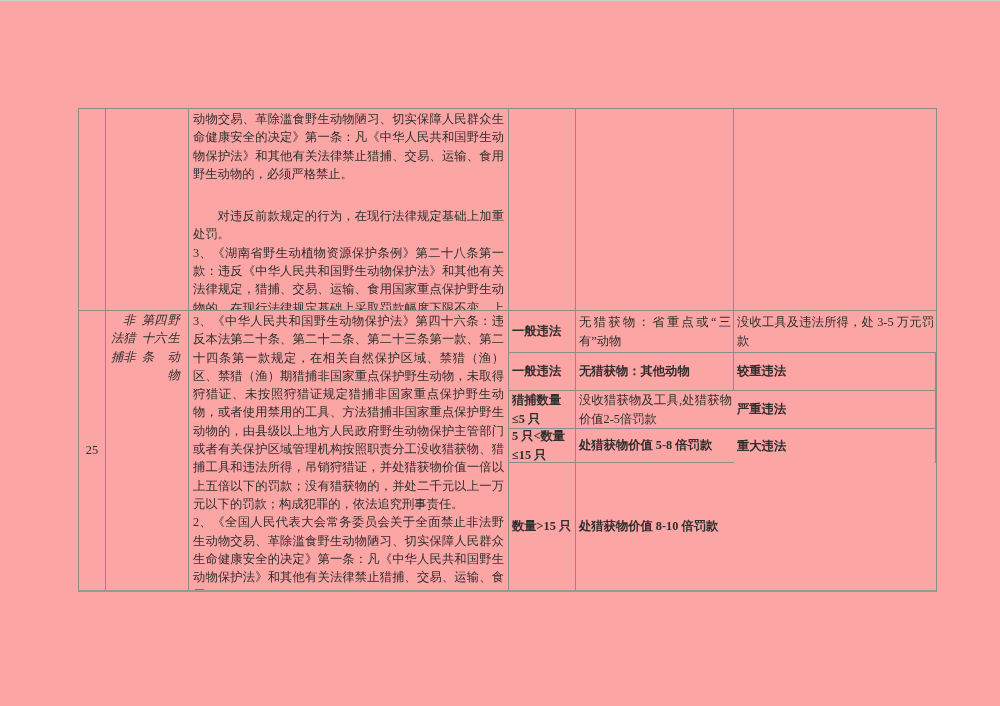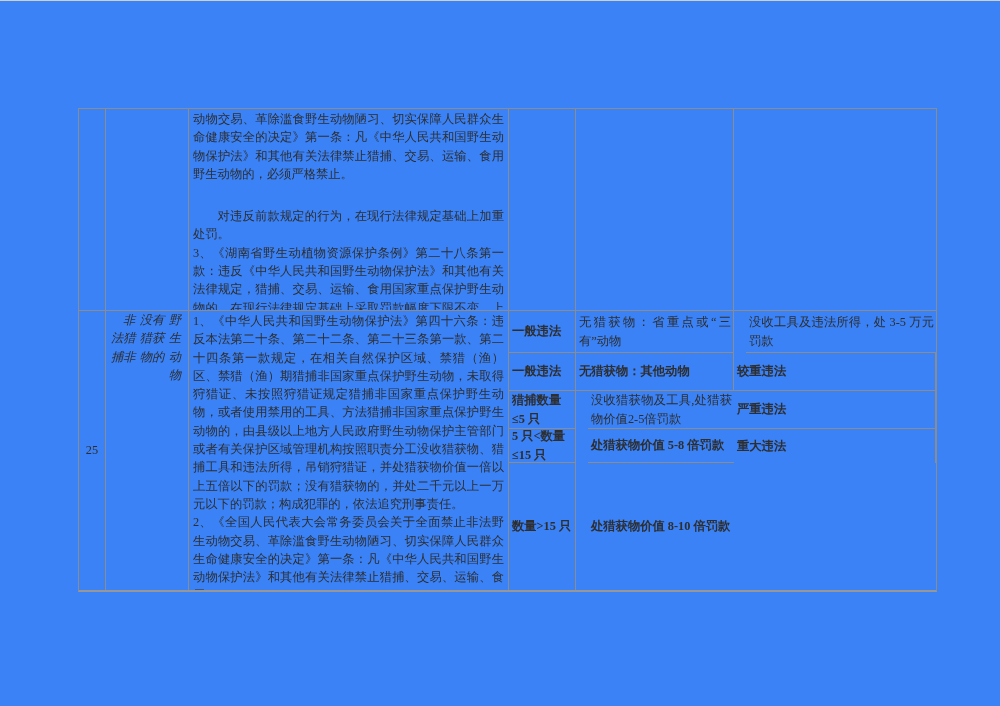--- a/index.html
+++ b/index.html
@@ -3,21 +3,21 @@
 <meta charset="utf-8">
 <style>
   html, body {
     margin: 0; padding: 0;
     width: 1000px; height: 706px;
     background: #ffffff;
     font-family: "Liberation Serif", "DejaVu Serif", serif;
     color: #2e2e2e;
     overflow: hidden;
   }
-  .page { position: relative; width: 1000px; height: 706px; background: #3b82f6; }
+  .page { position: relative; width: 1000px; height: 706px; background: #fca5a5; }
   .top-edge { position: absolute; top: 0; left: 0; width: 1000px; height: 1px; background: #cfcfcf; }
 
   .tbl {
     position: absolute; left: 78px; top: 108px;
     width: 859px; height: 484px;
     box-sizing: border-box;
     display: grid;
     grid-template-columns: 27px 83px 320px 67px 158px 1fr;
     grid-template-rows: 202px 1fr;
     border: 1px solid #8c8c8c;
@@ -51,21 +51,21 @@
   .sub-cell {
     box-sizing: border-box;
     border-right: 1px solid #8c8c8c;
     border-bottom: 1px solid #8c8c8c;
     display: flex; align-items: center;
     padding: 0 2px 0 3px;
     overflow: hidden;
   }
   .sub-cell .txt { width: 100%; text-align: justify; }
   .sub-cell .txt.nojust { text-align: left; font-weight: bold; }
-  .sub-last-col { border-right: none; margin-left: 12px; }
+  .sub-last-col { border-right: none; }
   .sub-last-row { border-bottom: none; }
 </style>
 </head>
 <body>
 
 <div class="page">
   <div class="top-edge"></div>
 
   <div class="tbl">
 
@@ -76,25 +76,25 @@
       <p class="indented">对违反前款规定的行为，在现行法律规定基础上加重处罚。</p>
       <p>3、《湖南省野生动植物资源保护条例》第二十八条第一款：违反《中华人民共和国野生动物保护法》和其他有关法律规定，猎捕、交易、运输、食用国家重点保护野生动物的，在现行法律规定基础上采取罚款幅度下限不变、上限提高一倍的方式加重处罚。</p>
     </div>
     <div class="cell"></div>
     <div class="cell"></div>
     <div class="cell last-col"></div>
 
     <div class="cell num-cell row2">25</div>
     <div class="cell name-cell row2">
       <div class="name-line-1">非法猎捕非</div>
-      <div>没有猎获物的</div>
+      <div>第四十六条</div>
       <div>野生动物</div>
     </div>
     <div class="cell legal row2">
-      <p>1、《中华人民共和国野生动物保护法》第四十六条：违反本法第二十条、第二十二条、第二十三条第一款、第二十四条第一款规定，在相关自然保护区域、禁猎（渔）区、禁猎（渔）期猎捕非国家重点保护野生动物，未取得狩猎证、未按照狩猎证规定猎捕非国家重点保护野生动物，或者使用禁用的工具、方法猎捕非国家重点保护野生动物的，由县级以上地方人民政府野生动物保护主管部门或者有关保护区域管理机构按照职责分工没收猎获物、猎捕工具和违法所得，吊销狩猎证，并处猎获物价值一倍以上五倍以下的罚款；没有猎获物的，并处二千元以上一万元以下的罚款；构成犯罪的，依法追究刑事责任。</p>
+      <p>3、《中华人民共和国野生动物保护法》第四十六条：违反本法第二十条、第二十二条、第二十三条第一款、第二十四条第一款规定，在相关自然保护区域、禁猎（渔）区、禁猎（渔）期猎捕非国家重点保护野生动物，未取得狩猎证、未按照狩猎证规定猎捕非国家重点保护野生动物，或者使用禁用的工具、方法猎捕非国家重点保护野生动物的，由县级以上地方人民政府野生动物保护主管部门或者有关保护区域管理机构按照职责分工没收猎获物、猎捕工具和违法所得，吊销狩猎证，并处猎获物价值一倍以上五倍以下的罚款；没有猎获物的，并处二千元以上一万元以下的罚款；构成犯罪的，依法追究刑事责任。</p>
       <p>2、《全国人民代表大会常务委员会关于全面禁止非法野生动物交易、革除滥食野生动物陋习、切实保障人民群众生命健康安全的决定》第一条：凡《中华人民共和国野生动物保护法》和其他有关法律禁止猎捕、交易、运输、食用</p>
     </div>
 
     <div class="subgrid">
 
       <div class="sub-cell">
         <div class="txt nojust">一般违法</div>
       </div>
       <div class="sub-cell">
         <div class="txt">无猎获物：省重点或“三有”动物</div>

